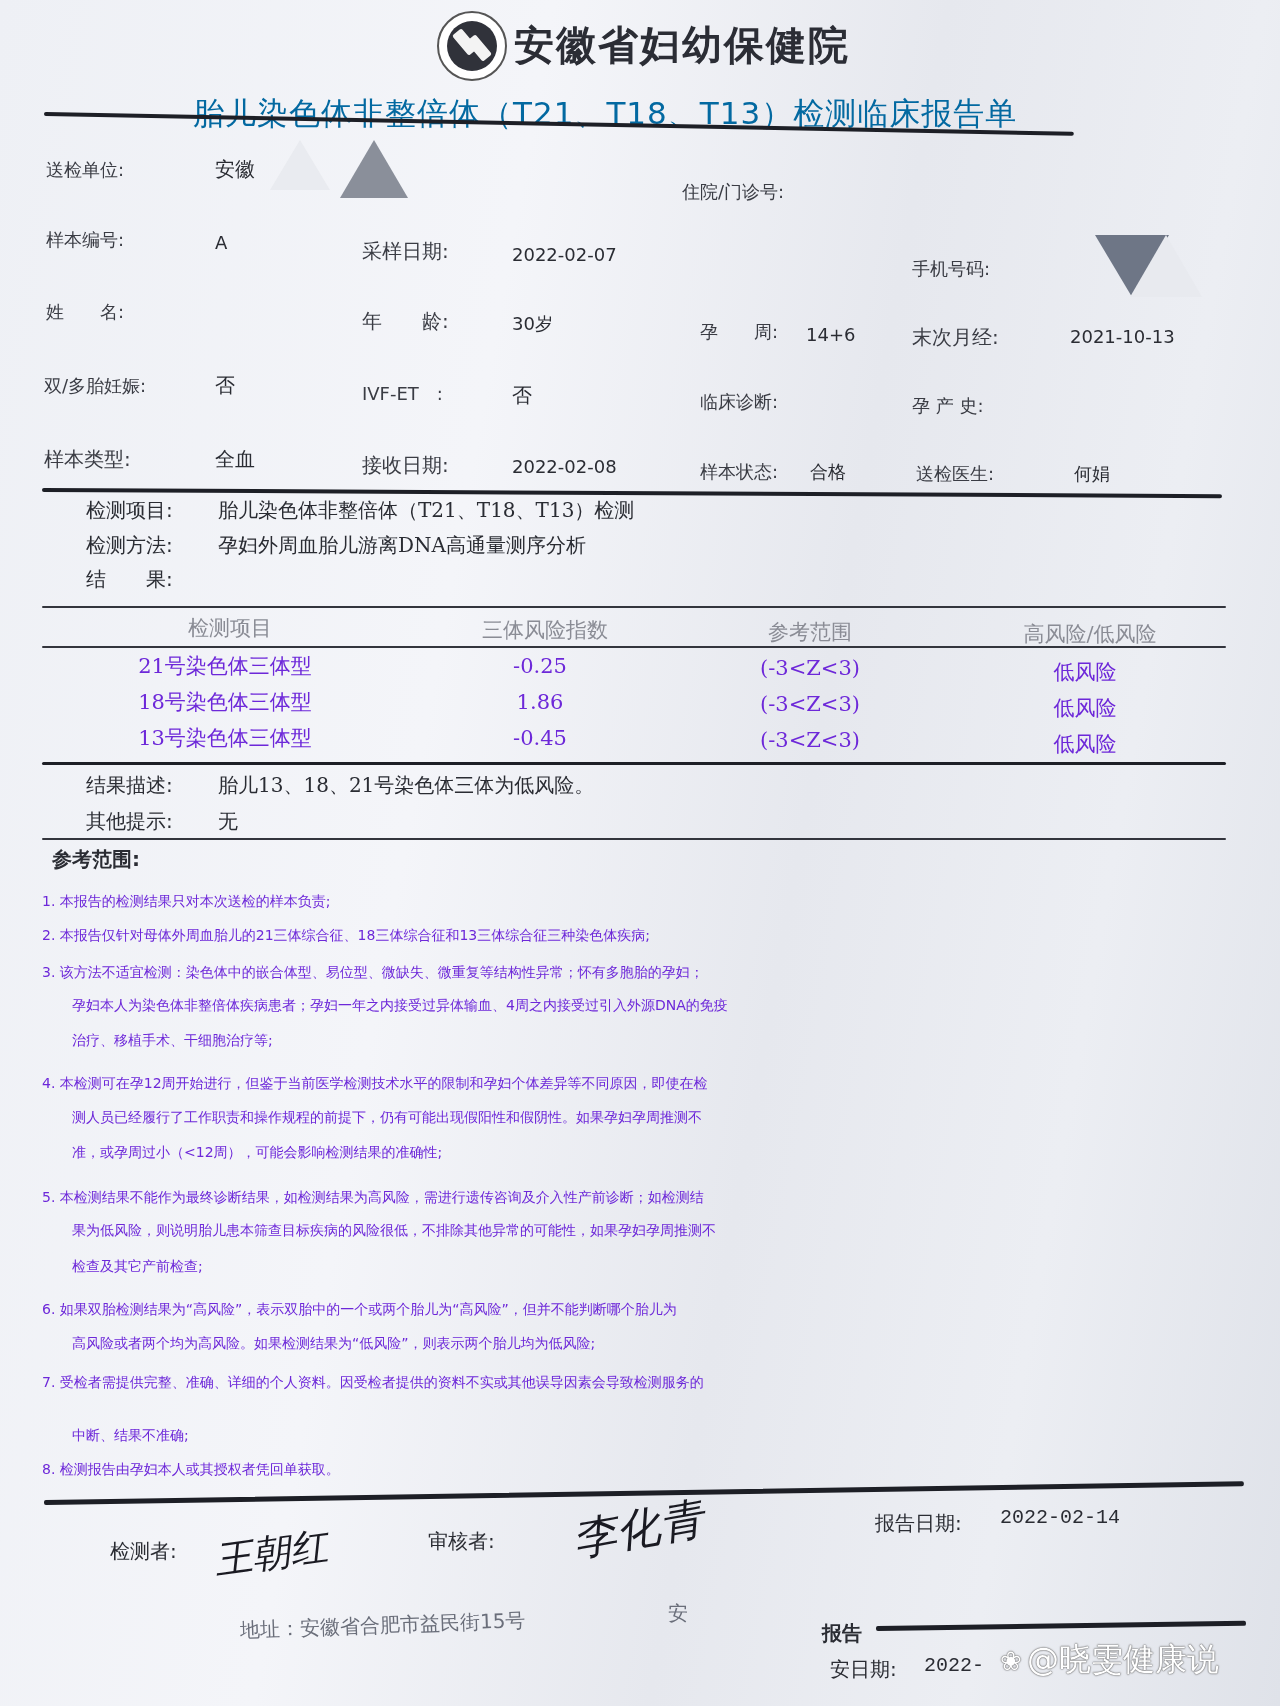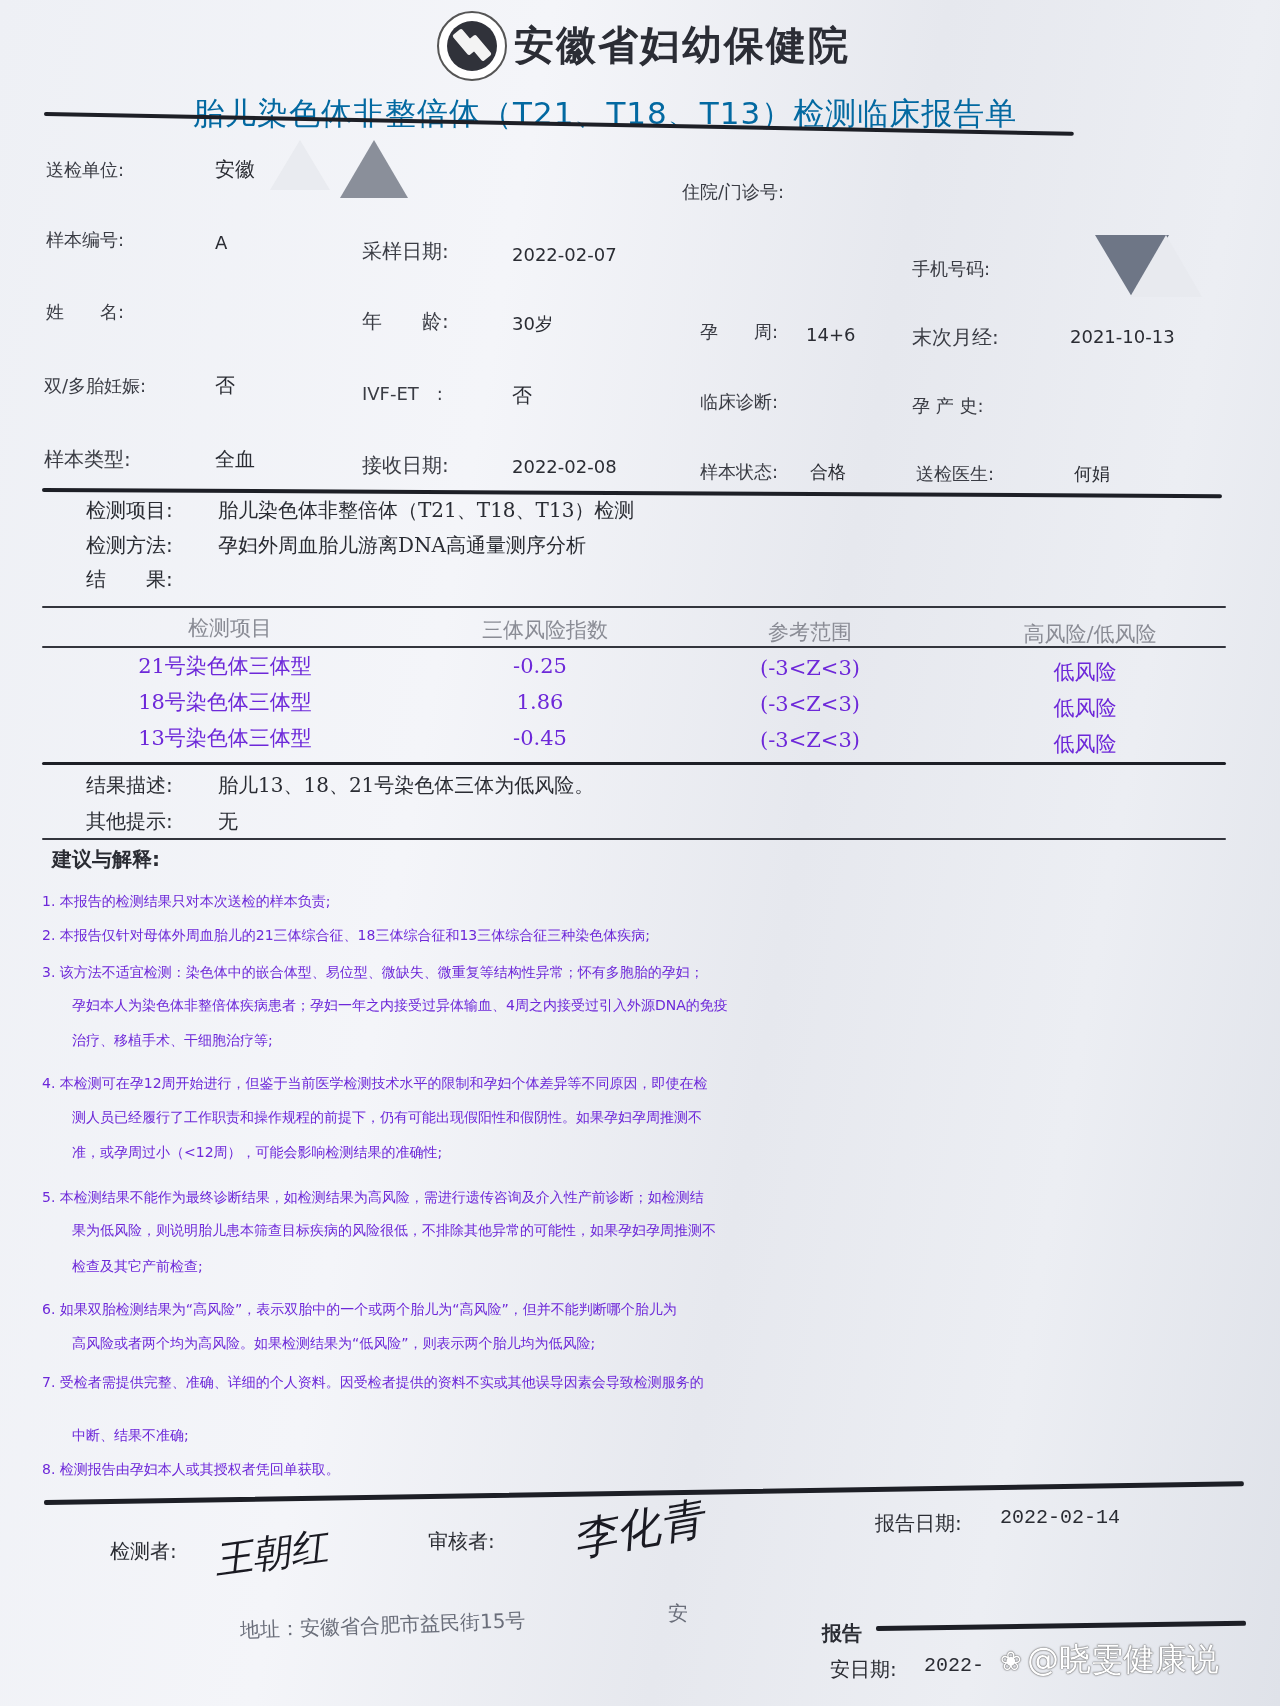--- a/index.html
+++ b/index.html
@@ -120,21 +120,21 @@
   </div>
   <div class="rule" style="left:42px; top:762px; width:1184px; height:3px;"></div>
 </div>
 
 <div class="abs f20" style="left:86px; top:772px; font-weight:normal;text-align:right;">结果描述:</div>
 <div class="abs f20 serif" style="left:218px; top:772px;">胎儿13、18、21号染色体三体为低风险。</div>
 <div class="abs f20" style="left:86px; top:808px; font-weight:normal;">其他提示:</div>
 <div class="abs f20 serif" style="left:218px; top:808px;">无</div>
 <div class="rule thin" style="left:42px; top:838px; width:1184px;"></div>
 
-<div class="abs f20" style="left:52px; top:846px; font-weight:bold;">建议与解释:</div>
+<div class="abs f20" style="left:52px; top:846px; font-weight:bold;">参考范围:</div>
 <div>
   <div class="abs para" style="left:42px; top:884px;">1. 本报告的检测结果只对本次送检的样本负责;</div>
   <div class="abs para" style="left:42px; top:918px;">2. 本报告仅针对母体外周血胎儿的21三体综合征、18三体综合征和13三体综合征三种染色体疾病;</div>
   <div class="abs para" style="left:42px; top:955px;">3. 该方法不适宜检测：染色体中的嵌合体型、易位型、微缺失、微重复等结构性异常；怀有多胞胎的孕妇；</div>
   <div class="abs para" style="left:72px; top:988px;">孕妇本人为染色体非整倍体疾病患者；孕妇一年之内接受过异体输血、4周之内接受过引入外源DNA的免疫</div>
   <div class="abs para" style="left:72px; top:1023px;">治疗、移植手术、干细胞治疗等;</div>
   <div class="abs para" style="left:42px; top:1066px;">4. 本检测可在孕12周开始进行，但鉴于当前医学检测技术水平的限制和孕妇个体差异等不同原因，即使在检</div>
   <div class="abs para" style="left:72px; top:1100px;">测人员已经履行了工作职责和操作规程的前提下，仍有可能出现假阳性和假阴性。如果孕妇孕周推测不</div>
   <div class="abs para" style="left:72px; top:1135px;">准，或孕周过小（&lt;12周），可能会影响检测结果的准确性;</div>
   <div class="abs para" style="left:42px; top:1180px;">5. 本检测结果不能作为最终诊断结果，如检测结果为高风险，需进行遗传咨询及介入性产前诊断；如检测结</div>

